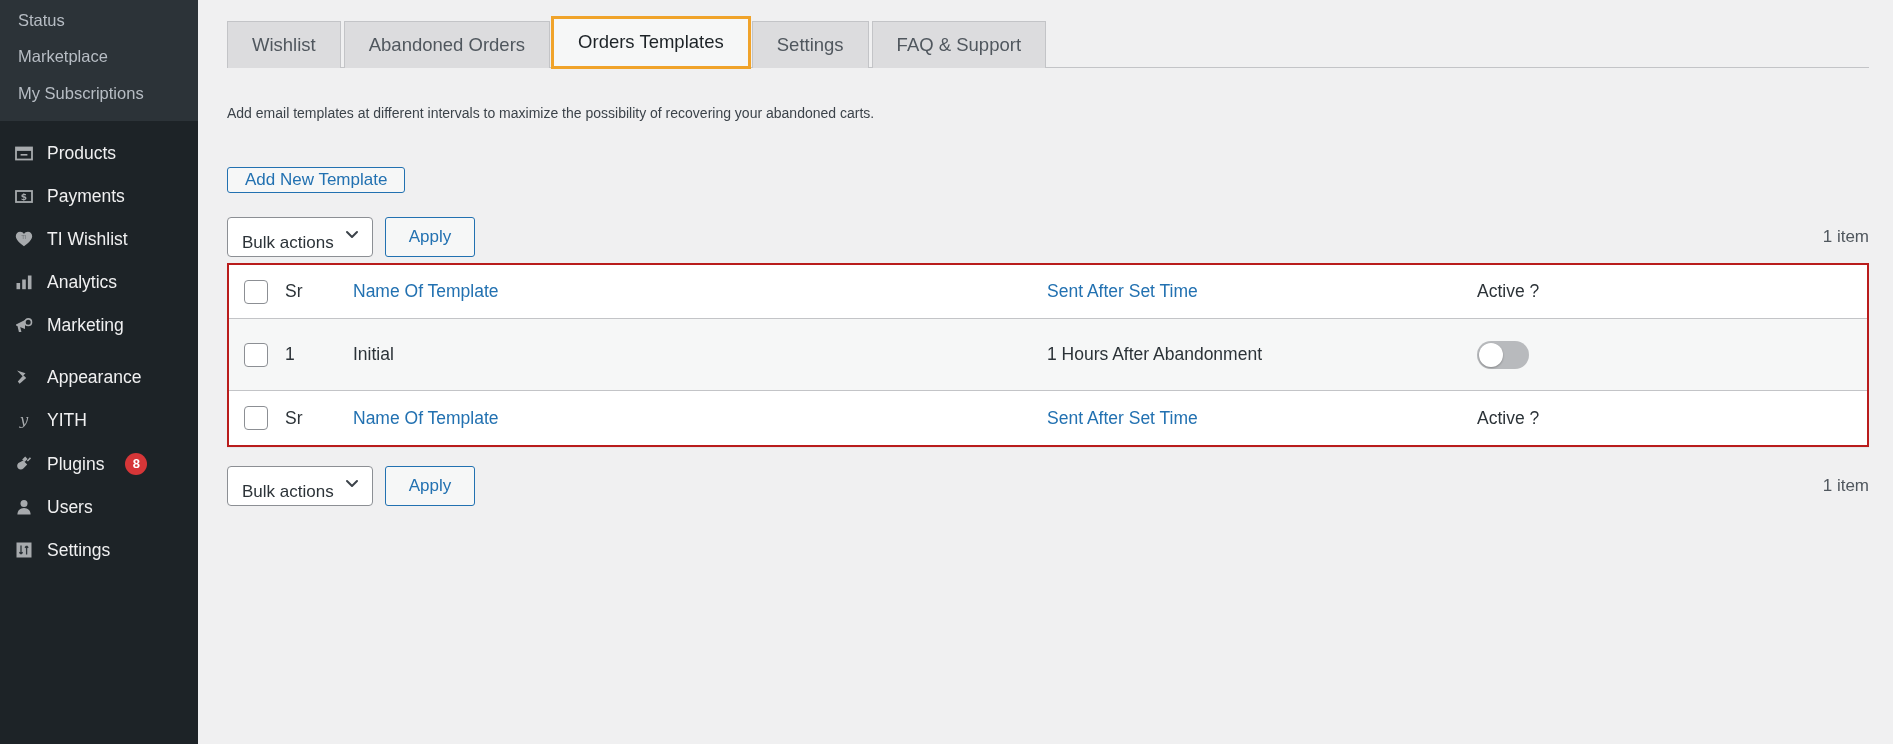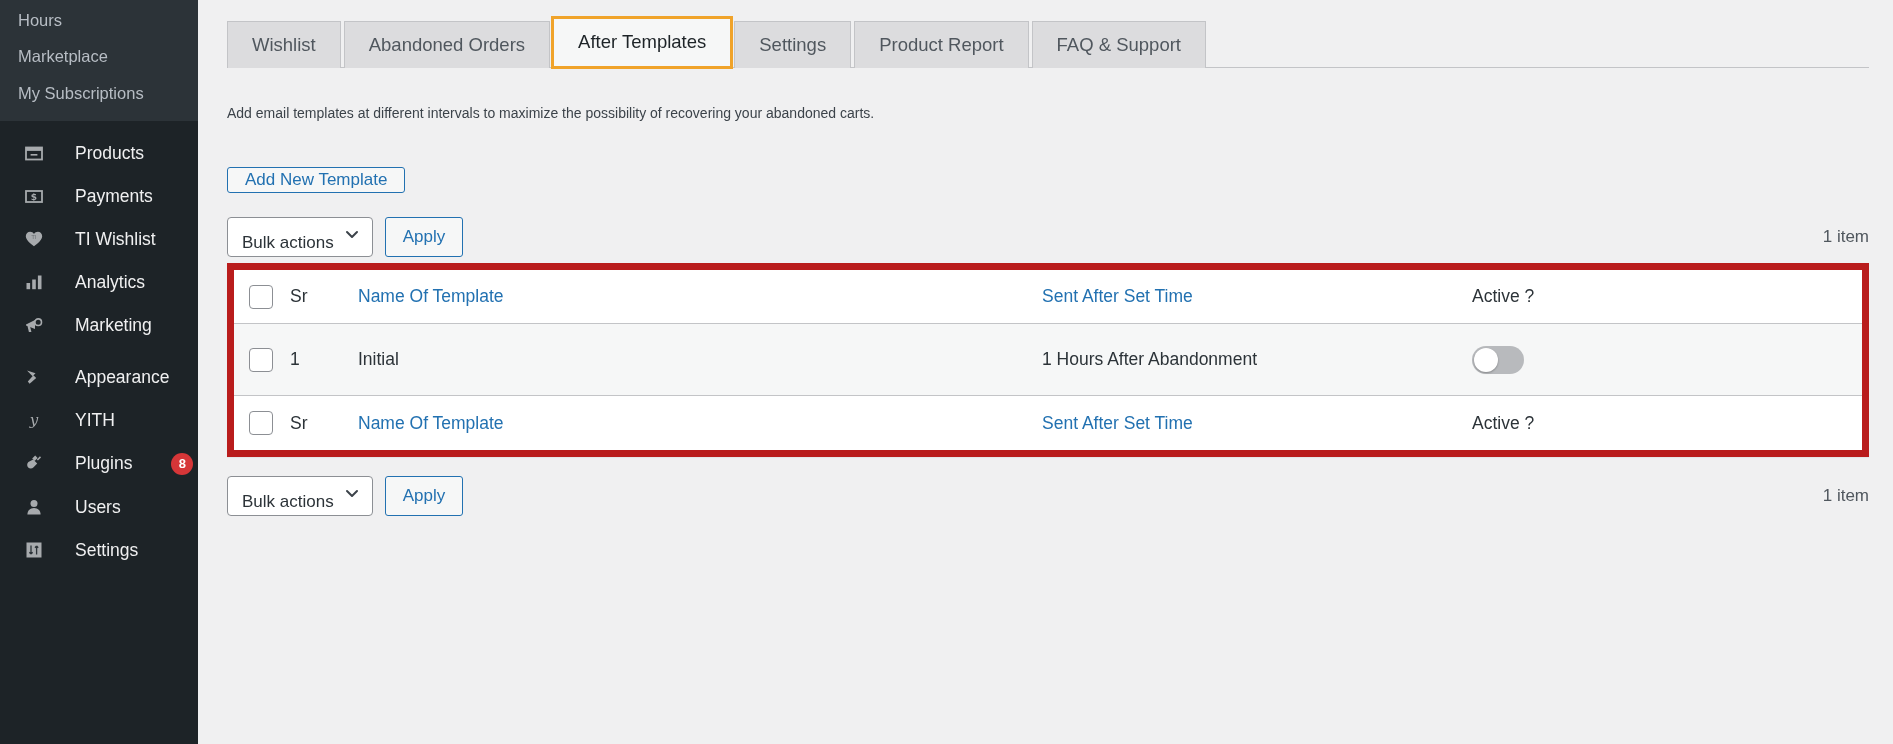--- a/index.html
+++ b/index.html
@@ -32,23 +32,23 @@
     color: #b7bdc4;
     padding: 7px 0 7px 18px;
     cursor: pointer;
     white-space: nowrap;
   }
 
   .menu-gap { height: 11px; background: #1d2327; }
 
   .menu-item {
     display: flex;
-    align-items: flex-start;
-    gap: 31px;
-    padding: 11px 0 11px 23px;
+    align-items: flex-end;
+    gap: 13px;
+    padding: 11px 0 11px 13px;
     color: #f0f0f1;
     font-size: 17.5px;
     cursor: pointer;
     white-space: nowrap;
     position: relative;
   }
   .menu-icon {
     width: 21px; height: 21px;
     display: inline-flex;
     align-items: center;
@@ -183,33 +183,33 @@
     transform: translateY(-50%);
     pointer-events: none;
     display: block;
     color: #3c434a;
   }
   .apply-btn {
     margin-left: 12px;
     height: 40px;
     display: inline-flex;
     align-items: center;
-    padding: 0 17px;
+    padding: 0 23px;
   }
   .item-count {
     margin-left: auto;
     font-size: 17px;
     color: #50575e;
   }
 
   
   .table-wrap {
     margin: 5px 24px 0 29px;
     background: #fef9c3;
-    border: 7px solid #b91c1c;
+    border: 2px solid #b91c1c;
     box-shadow: 0 1px 1px rgba(0,0,0,0.04);
   }
   table.wp-list { width: 100%; border-collapse: collapse; table-layout: fixed; }
   table.wp-list th, table.wp-list td {
     text-align: left;
     vertical-align: middle;
     padding: 0;
   }
   .col-cb   { width: 56px; padding-left: 15px !important; }
   .col-sr   { width: 68px; }
@@ -273,21 +273,21 @@
 </style>
 </head>
 <body>
 
 <div id="app">
 
   <nav class="sidebar">
 
     <div class="submenu-block">
       <div class="submenu-item">
-        <span>Hours</span>
+        <span>Status</span>
       </div>
       <div class="submenu-item">
         <span>Marketplace</span>
       </div>
       <div class="submenu-item">
         <span>My Subscriptions</span>
       </div>
     </div>
 
     <div class="menu-gap"></div>
@@ -406,27 +406,24 @@
 
     <div class="tabs-wrap">
       <div class="tabs">
         <div class="tab">
           <span>Wishlist</span>
         </div>
         <div class="tab">
           <span>Abandoned Orders</span>
         </div>
         <div class="tab active">
-          <span>After Templates</span>
+          <span>Orders Templates</span>
         </div>
         <div class="tab">
           <span>Settings</span>
-        </div>
-        <div class="tab">
-          <span>Product Report</span>
         </div>
         <div class="tab">
           <span>FAQ &amp; Support</span>
         </div>
       </div>
       <div class="tabs-rule"></div>
     </div>
 
     <p class="desc">Add email templates at different intervals to maximize the possibility of recovering your abandoned carts.</p>
 

